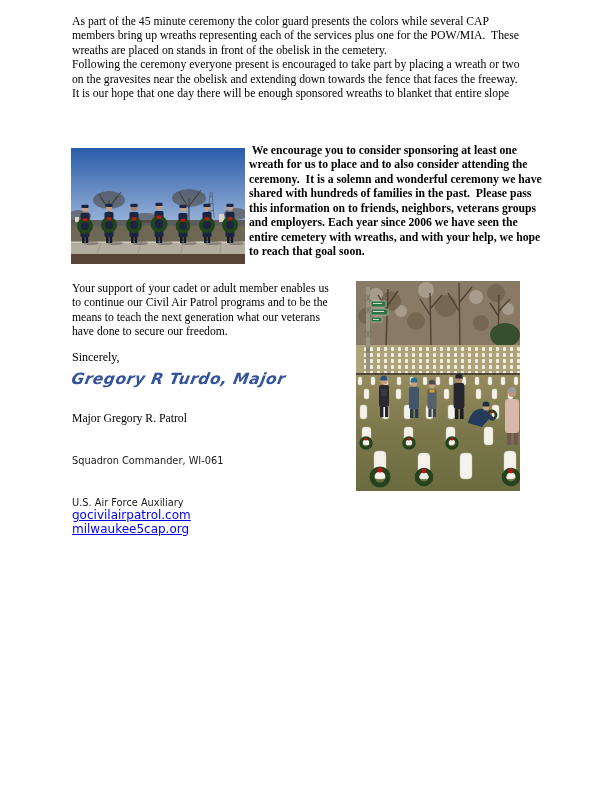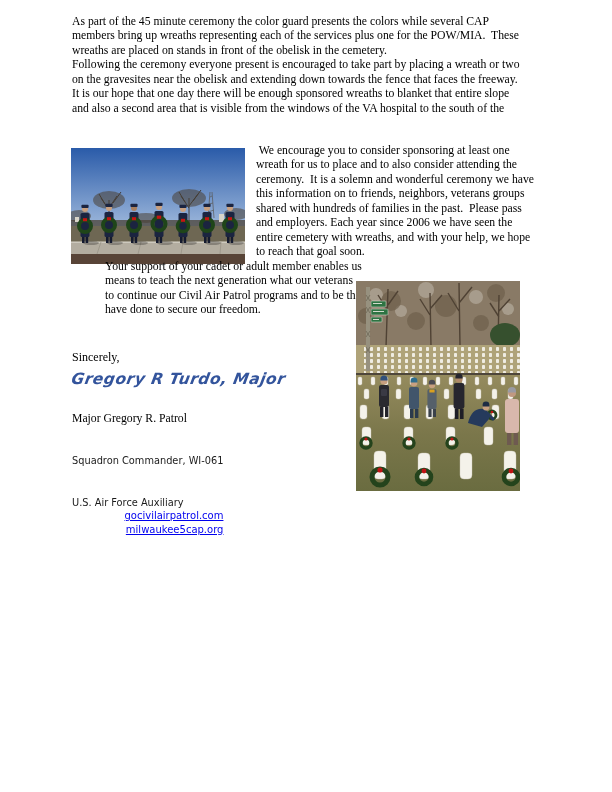--- a/index.html
+++ b/index.html
@@ -5,61 +5,60 @@
   html,body { margin:0; padding:0; background:#ffffff; }
   .page {
     position:relative; width:612px; height:792px; background:#ffffff;
     font-family:"Liberation Serif","DejaVu Serif",serif; color:#000;
     overflow:hidden;
   }
   .body-text { font-size:11.7px; line-height:14.45px; }
   .line { white-space:pre; }
   .abs { position:absolute; }
   #para12 { left:72px; top:15px; width:480px; }
-  #para3  { left:256px; top:144px; width:306px; }
-  #para4  { left:72px;  top:260px; width:290px;margin-left:33px; }
+  #para3  { left:249px; top:144px; width:306px;font-weight:bold; }
+  #para4  { left:72px;  top:282px; width:290px; }
   #closing { left:72px; top:350px; font-size:12px; }
   #signature {
     left:70px; top:370px;
     font-family:"DejaVu Sans",sans-serif; font-style:italic; font-weight:bold;
     font-size:15.5px; letter-spacing:0.5px;
     transform:skewX(-10deg); transform-origin:left bottom;
   }
   #contact { left:72px; top:412px; }
   .contact-name { font-size:11.7px; line-height:14px; white-space:pre; }
   .contact-sans {
     font-family:"DejaVu Sans","Liberation Sans",sans-serif;
     font-size:9.8px; line-height:13.6px; white-space:pre; color:#1a1a1a;margin-top:28px;
   }
   .site-link {
     display:block;
     font-family:"DejaVu Sans","Liberation Sans",sans-serif;
-    font-size:10px; line-height:13.6px;
-    text-decoration:underline; cursor:pointer; white-space:pre;text-align:right;
+    font-size:12px; line-height:13.6px;
+    text-decoration:underline; cursor:pointer; white-space:pre;
   }
   #photo1 { left:71px;  top:148px; width:174px; height:116px; }
   #photo2 { left:356px; top:281px; width:164px; height:210px; }
   .photo svg { display:block; width:100%; height:100%; }
 </style>
 </head>
 <body>
 
 <div class="page">
 
   <div id="para12" class="abs body-text">
     <div>
       <div class="line">As part of the 45 minute ceremony the color guard presents the colors while several CAP</div>
       <div class="line">members bring up wreaths representing each of the services plus one for the POW/MIA.  These</div>
       <div class="line">wreaths are placed on stands in front of the obelisk in the cemetery.</div>
     </div>
     <div>
       <div class="line">Following the ceremony everyone present is encouraged to take part by placing a wreath or two</div>
       <div class="line">on the gravesites near the obelisk and extending down towards the fence that faces the freeway.</div>
       <div class="line">It is our hope that one day there will be enough sponsored wreaths to blanket that entire slope</div>
-      <div class="line">and also a second area that is visible from the windows of the VA hospital to the south of the</div>
     </div>
   </div>
 
   <div id="photo1" class="abs photo">
     <svg viewBox="0 0 174 116" preserveAspectRatio="none" aria-hidden="true">
       <defs>
         <linearGradient id="sky1" x1="0" y1="0" x2="0" y2="1">
           <stop offset="0" stop-color="#2A5BA9"></stop>
             <stop offset="1" stop-color="#9FB9DC"></stop>
         </linearGradient>
@@ -169,31 +168,31 @@
           <rect x="-2" y="69.2" width="4" height="3" fill="#C41414"></rect>
         </g>
       </g>
     </svg>
   </div>
 
   <div id="para3" class="abs body-text">
     <div class="line"> We encourage you to consider sponsoring at least one</div>
     <div class="line">wreath for us to place and to also consider attending the</div>
     <div class="line">ceremony.  It is a solemn and wonderful ceremony we have</div>
+    <div class="line">shared with hundreds of families in the past.  Please pass</div>
     <div class="line">this information on to friends, neighbors, veterans groups</div>
-    <div class="line">shared with hundreds of families in the past.  Please pass</div>
     <div class="line">and employers. Each year since 2006 we have seen the</div>
     <div class="line">entire cemetery with wreaths, and with your help, we hope</div>
     <div class="line">to reach that goal soon.</div>
   </div>
 
   <div id="para4" class="abs body-text">
     <div class="line">Your support of your cadet or adult member enables us</div>
+    <div class="line">to continue our Civil Air Patrol programs and to be the</div>
     <div class="line">means to teach the next generation what our veterans</div>
-    <div class="line">to continue our Civil Air Patrol programs and to be the</div>
     <div class="line">have done to secure our freedom.</div>
   </div>
 
   <div id="photo2" class="abs photo">
     <svg viewBox="0 0 164 210" preserveAspectRatio="none" aria-hidden="true">
       <defs>
         <linearGradient id="grass2" x1="0" y1="0" x2="0" y2="1">
           <stop offset="0" stop-color="#958B5E"></stop>
             <stop offset="0.5" stop-color="#7B774B"></stop>
             <stop offset="1" stop-color="#6A6C40"></stop>

